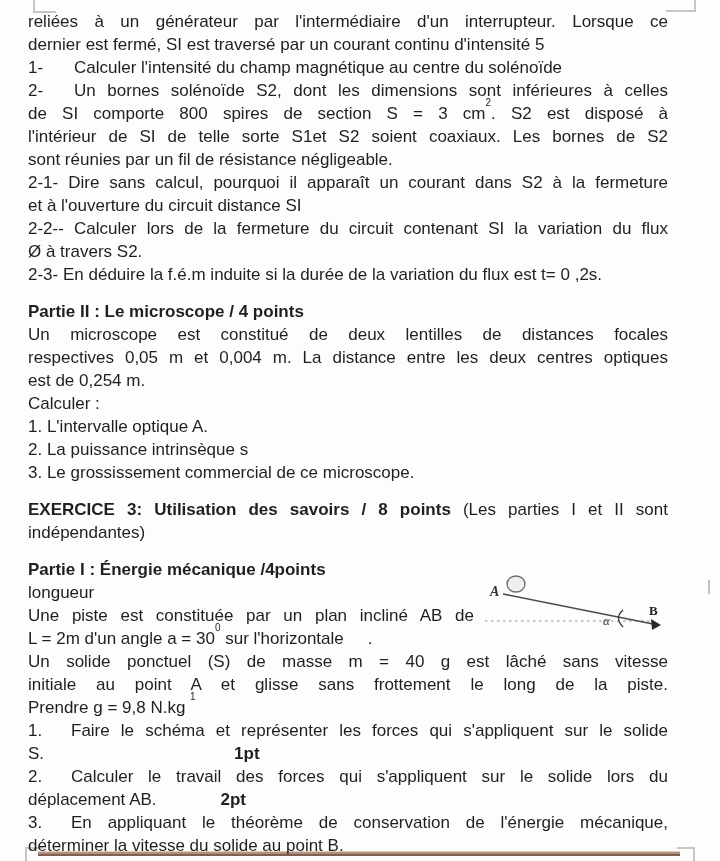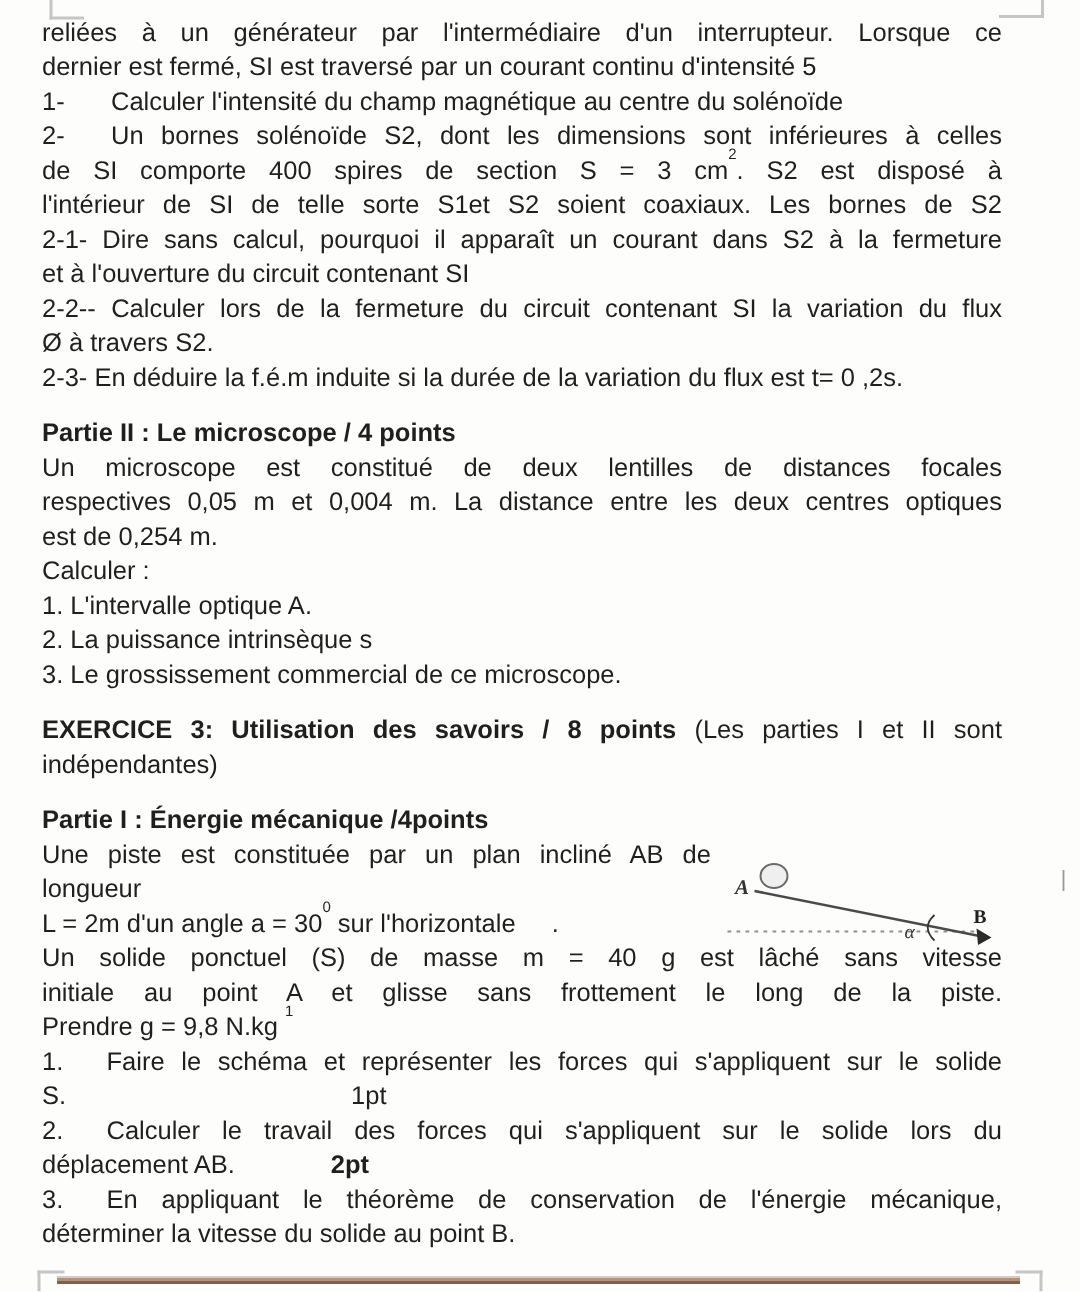--- a/index.html
+++ b/index.html
@@ -17,21 +17,21 @@
   .ln { min-height:23px; }
   .j { text-align:justify; text-align-last:justify; }
   .b { font-weight:bold; }
   .u { }
   sup.s { font-size:10px; position:relative; top:-6px; line-height:0; }
   .num { display:inline-block; width:46px; }
   .num2 { display:inline-block; width:43px; }
   .gap { height:14px; }
   .piste { width:446px; }
   .dot-sp { display:inline-block; width:24px; }
-  .pts1 { margin-left:190px; font-weight:normal;margin-top:39px; }
+  .pts1 { margin-left:190px; font-weight:bold;margin-top:39px; }
   .pts2 { margin-left:64px; font-weight:bold; }
   
   .cm { position:absolute; }
   .cm-tl { left:33px; top:0; width:23px; height:13px; border-left:2px solid #c6c6c6; border-bottom:2px solid #c6c6c6; }
   .cm-tr { left:666px; top:0; width:30px; height:12px; border-right:2px solid #c6c6c6; border-bottom:2px solid #c6c6c6; }
   .cm-bl { left:25px; top:847px; width:18px; height:14px; border-left:2px solid #c6c6c6; border-top:2px solid #c6c6c6; }
   .cm-br { left:677px; top:847px; width:18px; height:14px; border-right:2px solid #c6c6c6; border-top:2px solid #c6c6c6; }
   .rule {
     position:absolute; left:38px; top:851px; width:642px; height:5px;
     background:#b0927e;
@@ -51,25 +51,26 @@
 <div class="rule"></div>
 
 <div class="content">
 
   <div class="ln j">reliées à un générateur par l'intermédiaire d'un interrupteur. Lorsque ce</div>
   <div class="ln">dernier est fermé, SI est traversé par un courant continu d'intensité 5</div>
 
   <div class="ln"><span class="num">1-</span><span>Calculer l'intensité du champ magnétique au centre du solénoïde</span></div>
 
   <div class="ln j"><span class="num">2-</span><span>Un bornes solénoïde S2, dont les dimensions sont inférieures à celles</span></div>
-  <div class="ln j"><span>de SI comporte 400 spires de section S = 3 cm</span><sup class="s">2</sup><span>. S2 est disposé à</span></div>
+  <div class="ln j"><span>de SI comporte 800 spires de section S = 3 cm</span><sup class="s">2</sup><span>. S2 est disposé à</span></div>
   <div class="ln j">l'intérieur de SI de telle sorte S1et S2 soient coaxiaux. Les bornes de S2</div>
+  <div class="ln">sont réunies par un fil de résistance négligeable.</div>
 
   <div class="ln j">2-1- Dire sans calcul, pourquoi il apparaît un courant dans S2 à la fermeture</div>
-  <div class="ln">et à l'ouverture du circuit contenant SI</div>
+  <div class="ln">et à l'ouverture du circuit distance SI</div>
   <div class="ln j">2-2-- Calculer lors de la fermeture du circuit contenant SI la variation du flux</div>
   <div class="ln">Ø à travers S2.</div>
   <div class="ln">2-3- En déduire la f.é.m induite si la durée de la variation du flux est t= 0 ,2s.</div>
 
   <div class="gap"></div>
 
   <div class="ln b">Partie II : Le microscope / 4 points</div>
   <div class="ln j">Un microscope est constitué de deux lentilles de distances focales</div>
   <div class="ln j">respectives 0,05 m et 0,004 m. La distance entre les deux centres optiques</div>
   <div class="ln">est de 0,254 m.</div>
@@ -80,22 +81,22 @@
 
   <div class="gap"></div>
 
   <div class="ln j"><span class="b u">EXERCICE 3</span><span class="b">: Utilisation des savoirs / 8 points </span><span>(Les parties I et II sont</span></div>
   <div class="ln">indépendantes)</div>
 
   <div class="gap"></div>
 
   <div class="ln b">Partie I : Énergie mécanique /4points</div>
   <div class="piste">
+    <div class="ln">longueur</div>
     <div class="ln j">Une piste est constituée par un plan incliné AB de</div>
-    <div class="ln">longueur</div>
   </div>
   <div class="ln"><span>L = 2m d'un angle a = 30</span><sup class="s">0</sup><span> sur l'horizontale</span><span class="dot-sp"></span><span>.</span></div>
   <div class="ln j">Un solide ponctuel (S) de masse m = 40 g est lâché sans vitesse</div>
   <div class="ln j">initiale au point A et glisse sans frottement le long de la piste.</div>
   <div class="ln"><span>Prendre g = 9,8 N.kg </span><sup class="s">1</sup></div>
 
   <div class="ln j"><span class="num2">1.</span><span>Faire le schéma et représenter les forces qui s'appliquent sur le solide</span></div>
   <div class="ln"><span>S.</span><span class="pts1">1pt</span></div>
 
   <div class="ln j"><span class="num2">2.</span><span>Calculer le travail des forces qui s'appliquent sur le solide lors du</span></div>

